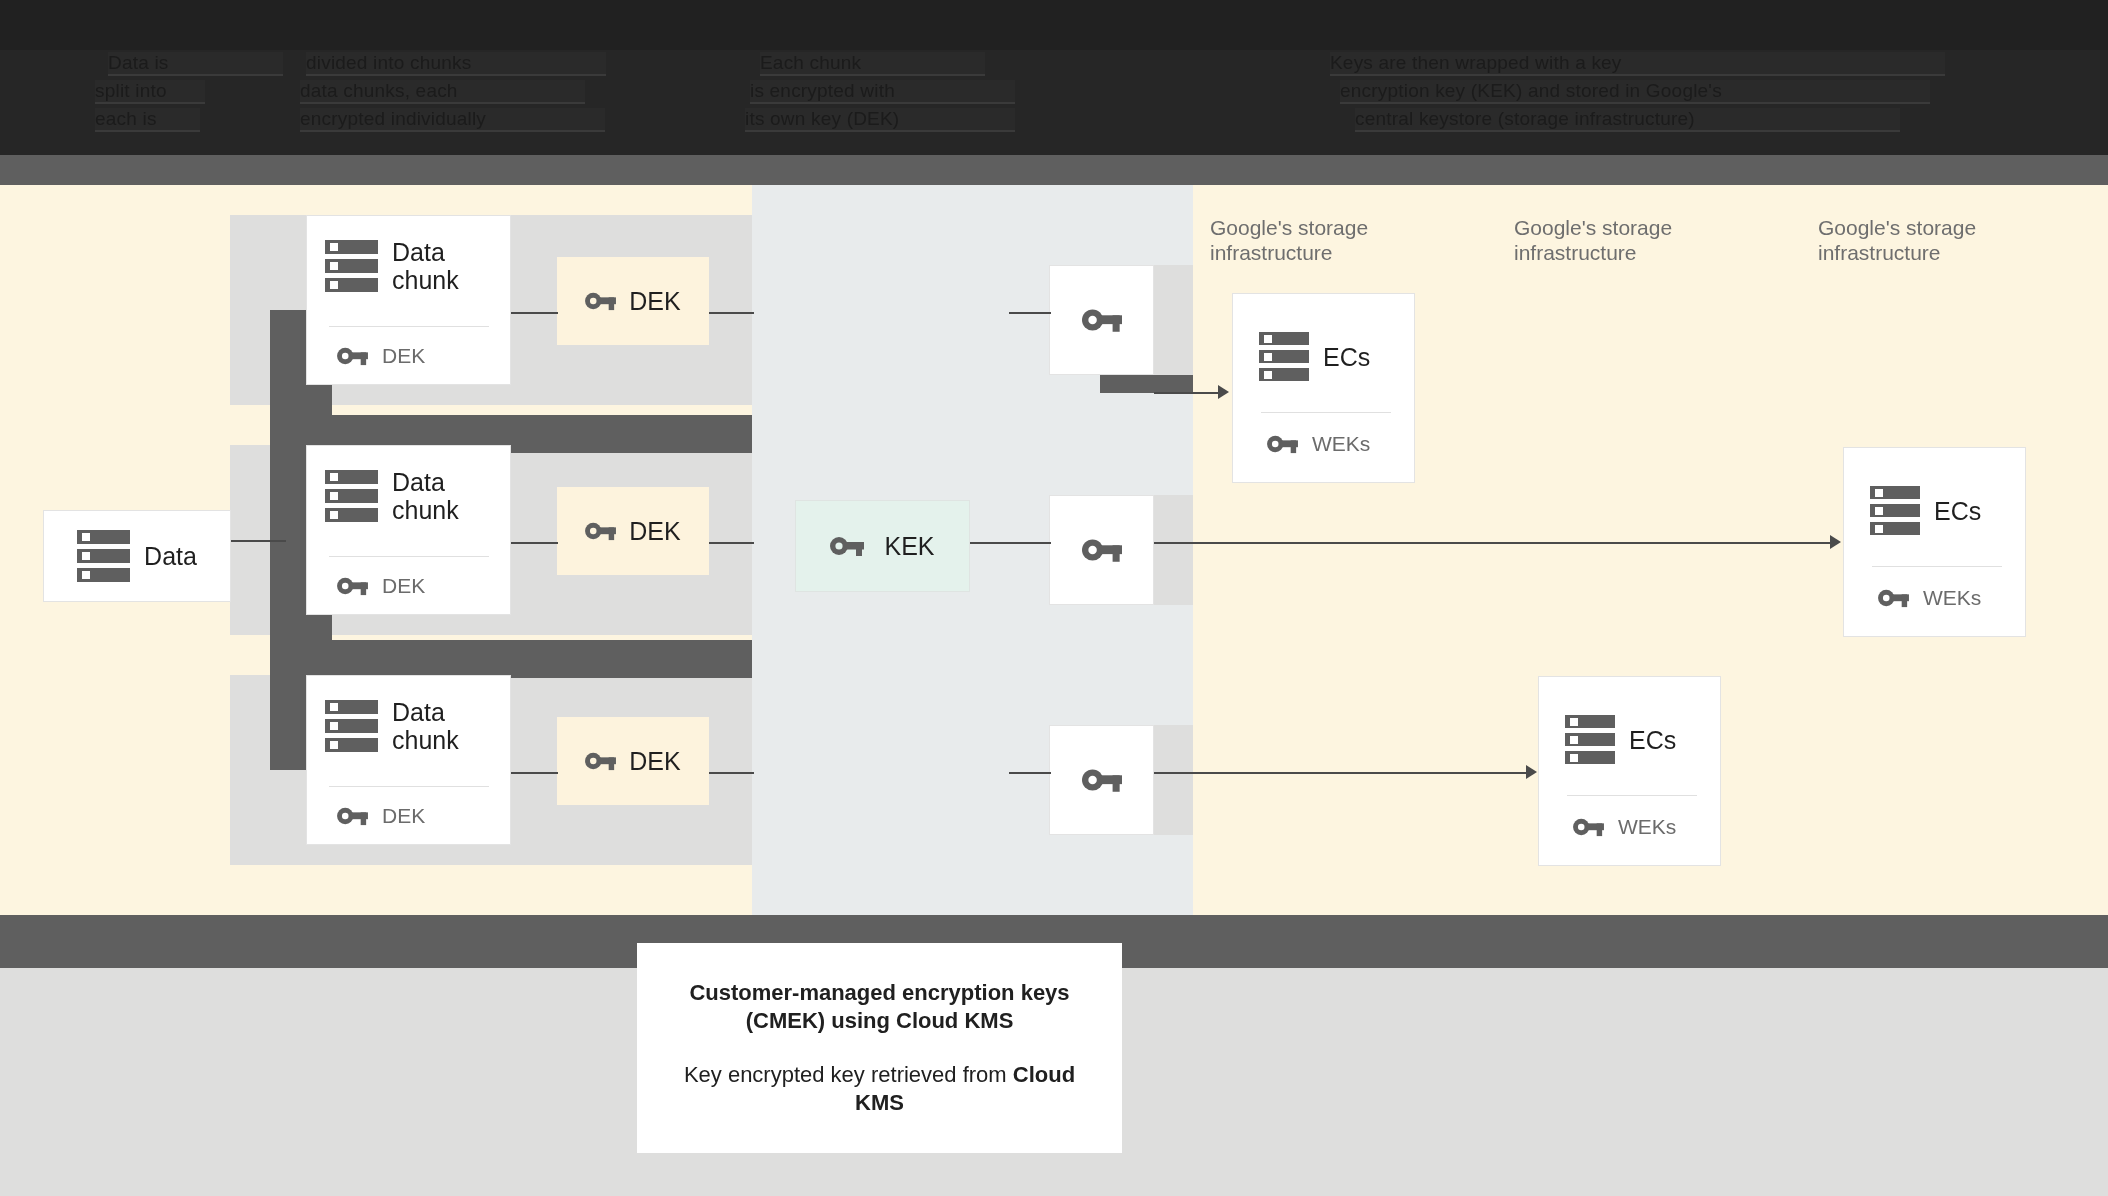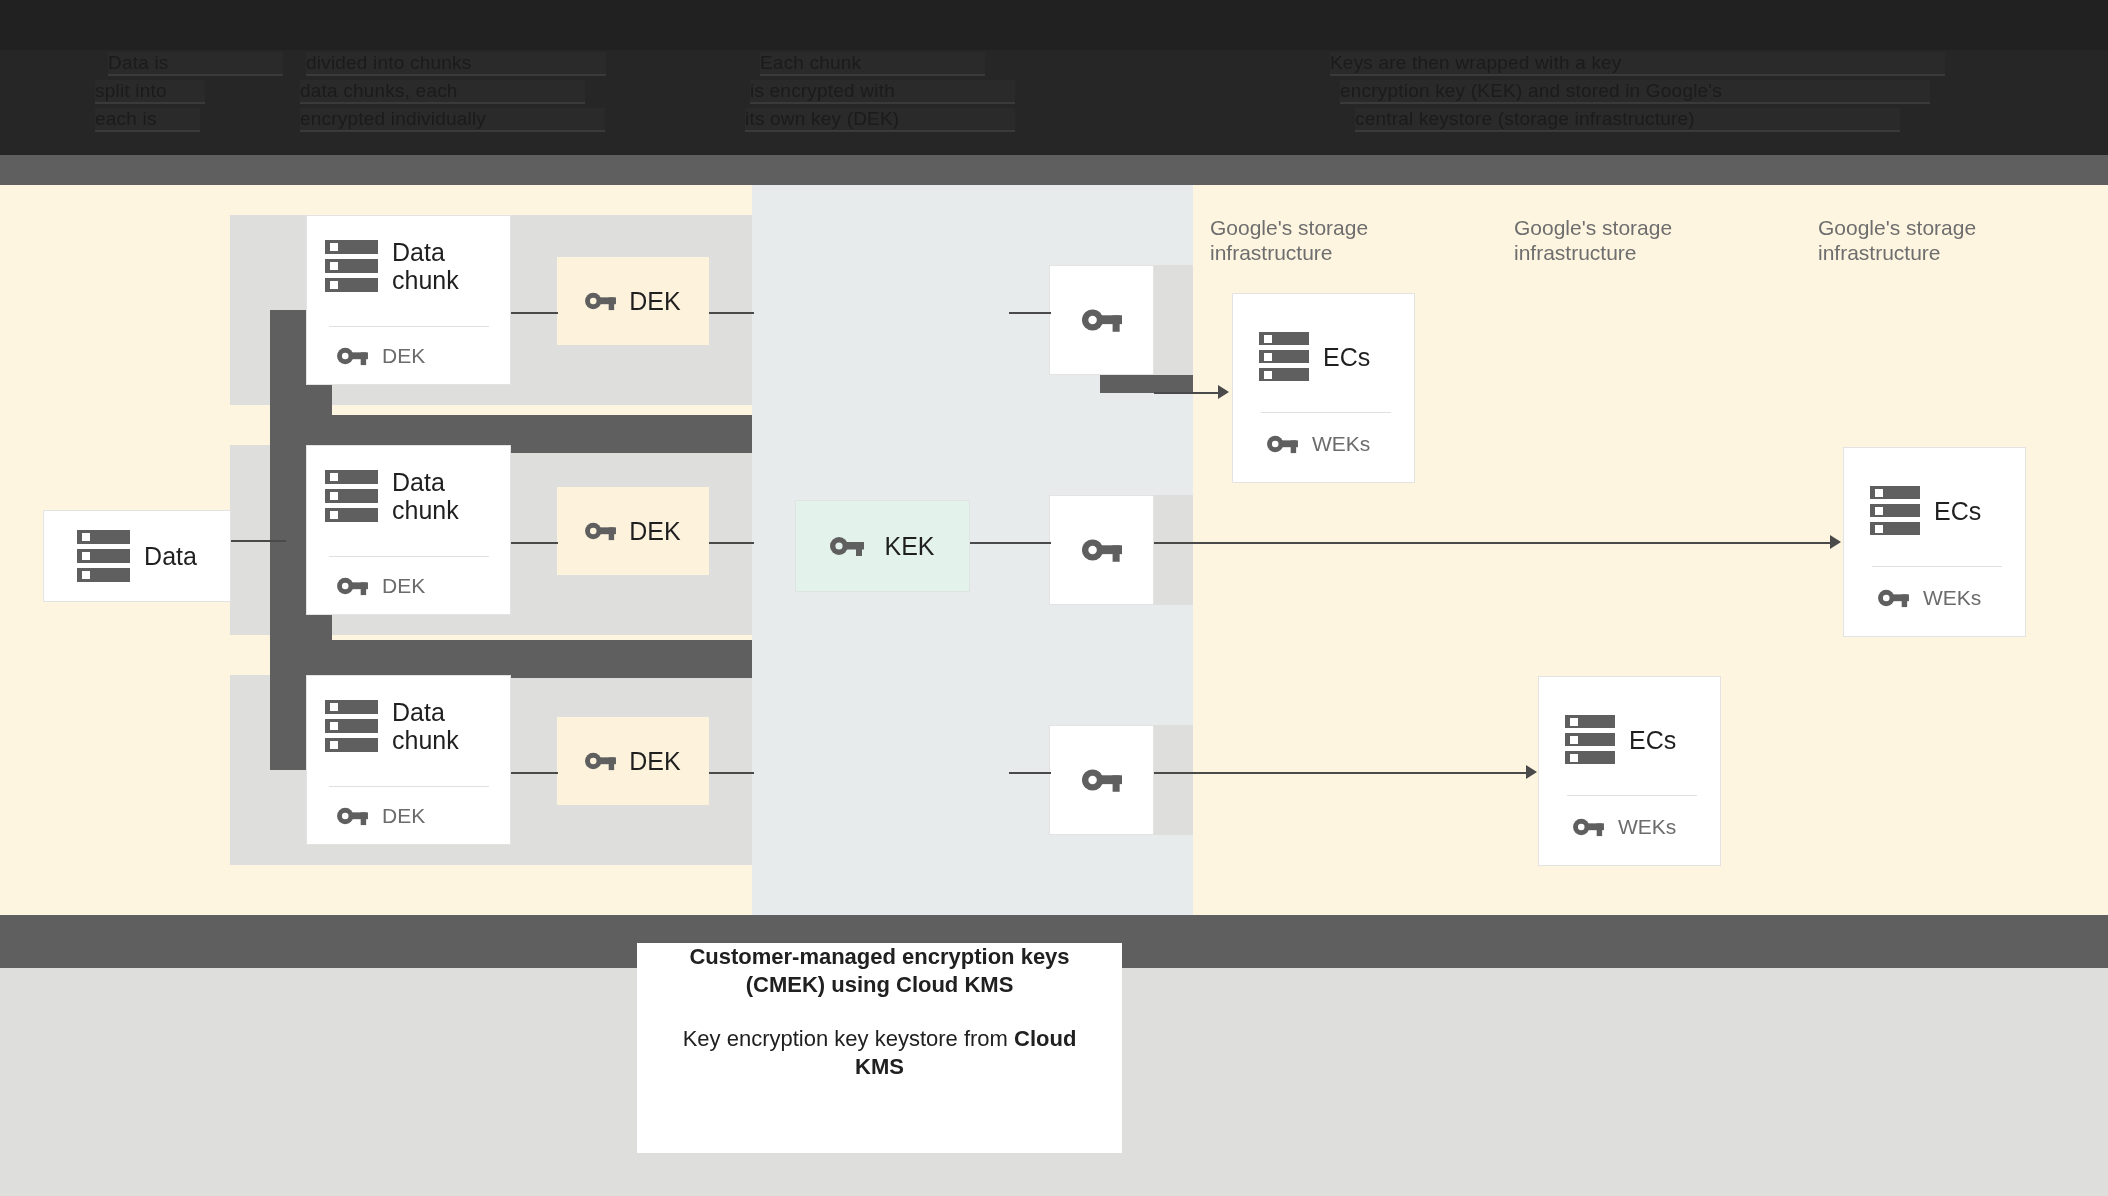--- a/index.html
+++ b/index.html
@@ -52,21 +52,21 @@
   .arrowhead{position:absolute;width:0;height:0;border-top:7px solid transparent;
      border-bottom:7px solid transparent;border-left:11px solid #4a4a4a;}
 
   
   .infra{position:absolute;font-size:21px;line-height:25px;color:#6e6e6e;width:230px;}
 
   
   .bot-dark{position:absolute;left:0;top:915px;width:2108px;height:53px;background:#5f5f5f;}
   .bot-gray{position:absolute;left:0;top:968px;width:2108px;height:228px;background:#dededd;}
   .caption{position:absolute;left:637px;top:943px;width:485px;height:210px;background:#ffffff;
-     display:flex;flex-direction:column;align-items:center;gap:26px;}
+     display:flex;flex-direction:column;align-items:center;justify-content:center;gap:26px;}
   .cap-a{font-size:22px;font-weight:bold;color:#202020;text-align:center;line-height:28px;width:400px;}
   .cap-b{font-size:22px;color:#202020;text-align:center;line-height:28px;width:400px;}
   .cap-b b{font-weight:bold;}
 </style>
 </head>
 <body>
 
 <div id="stage">
 
   <div class="hdr-black"></div>
@@ -420,16 +420,16 @@
       <div class="hline" style="left: 1154px; top: 542px; width: 684px;"></div>
       <div class="arrowhead" style="left: 1830px; top: 535px;"></div>
       <div class="hline" style="left: 1154px; top: 772px; width: 380px;"></div>
       <div class="arrowhead" style="left: 1526px; top: 765px;"></div>
     </div>
 
   <div class="bot-dark"></div>
   <div class="bot-gray"></div>
   <div class="caption">
     <div class="cap-a">Customer-managed encryption keys (CMEK) using Cloud KMS</div>
-    <div class="cap-b"><span>Key encryption key keystore from </span><b>Cloud KMS</b></div>
+    <div class="cap-b"><span>Key encrypted key retrieved from </span><b>Cloud KMS</b></div>
   </div>
 
 </div>
 
 </body></html>

